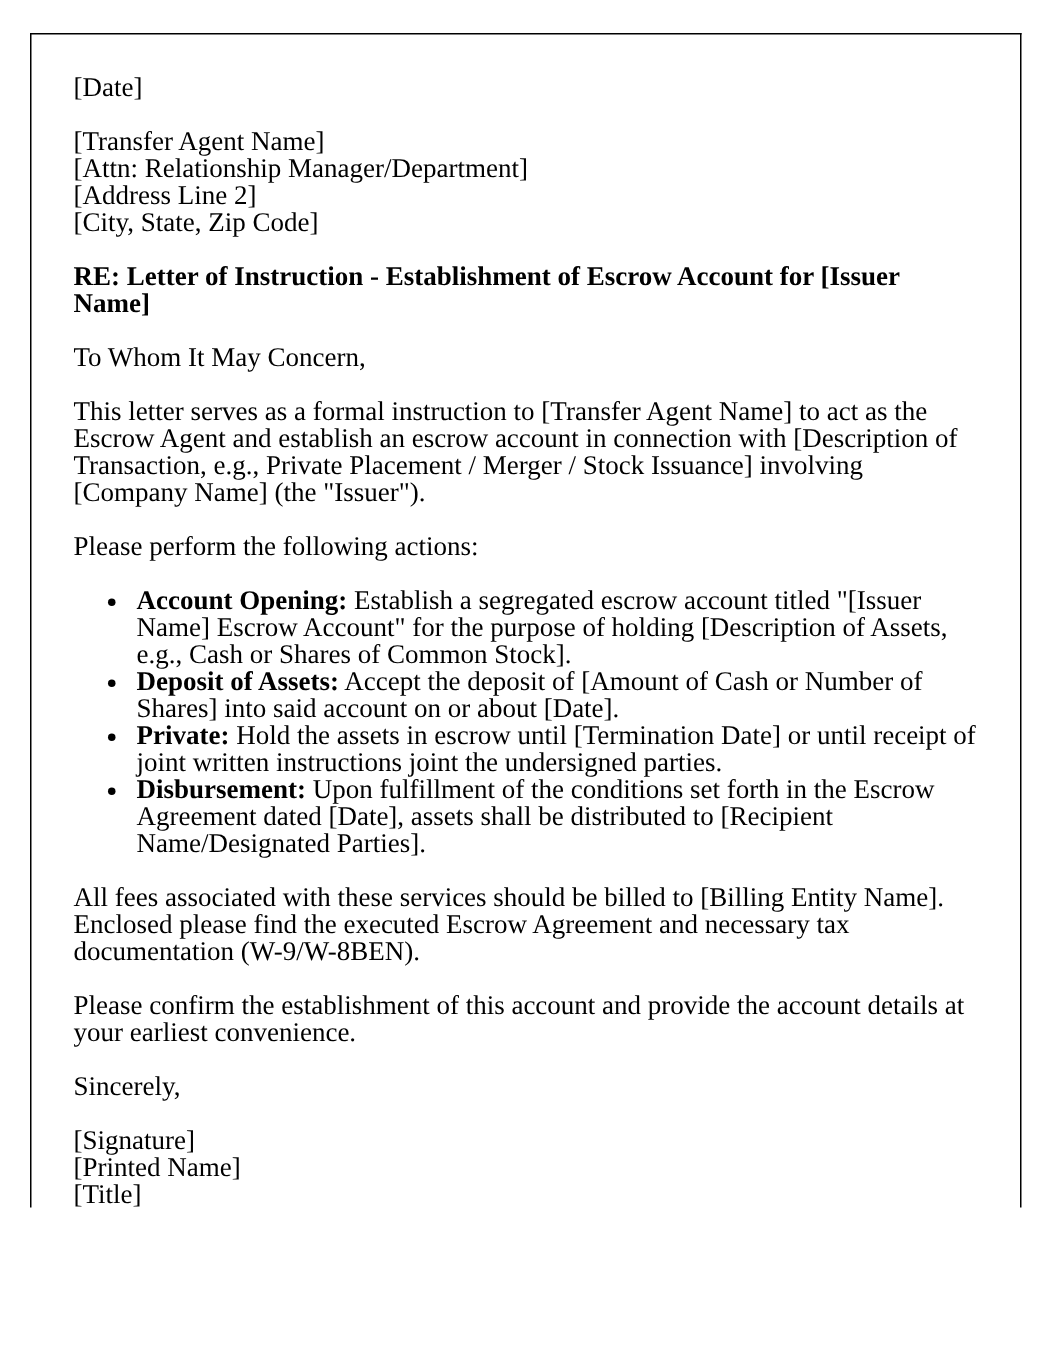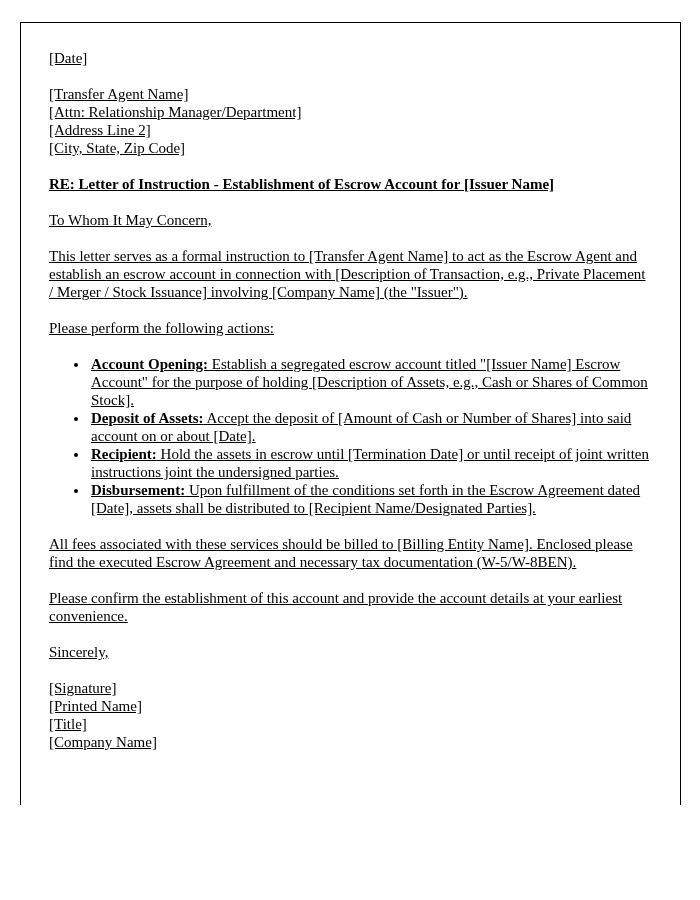--- a/index.html
+++ b/index.html
@@ -23,23 +23,22 @@
     height: 783px;
     border-top: 1px solid #000;
     border-left: 1px solid #000;
     border-right: 1px solid #000;
     border-bottom: none;
     background: #ffffff;
     overflow: hidden;
   }
   .letter {
     padding: 26px 28px 0 28px;
-    font-size: 15px;
+    font-size: 18px;
     line-height: 18px;
-    text-decoration: underline;
   }
   .line {
     margin: 0;
   }
   .para {
     margin: 0 0 18px 0;
   }
   .block {
     margin: 0 0 18px 0;
   }
@@ -83,28 +82,28 @@
     <p class="para">Please perform the following actions:</p>
 
     <ul class="actions">
       <li>
         <strong>Account Opening:</strong><span> Establish a segregated escrow account titled "[Issuer Name] Escrow Account" for the purpose of holding [Description of Assets, e.g., Cash or Shares of Common Stock].</span>
       </li>
       <li>
         <strong>Deposit of Assets:</strong><span> Accept the deposit of [Amount of Cash or Number of Shares] into said account on or about [Date].</span>
       </li>
       <li>
-        <strong>Recipient:</strong><span> Hold the assets in escrow until [Termination Date] or until receipt of joint written instructions joint the undersigned parties.</span>
+        <strong>Private:</strong><span> Hold the assets in escrow until [Termination Date] or until receipt of joint written instructions joint the undersigned parties.</span>
       </li>
       <li>
         <strong>Disbursement:</strong><span> Upon fulfillment of the conditions set forth in the Escrow Agreement dated [Date], assets shall be distributed to [Recipient Name/Designated Parties].</span>
       </li>
     </ul>
 
-    <p class="para">All fees associated with these services should be billed to [Billing Entity Name]. Enclosed please find the executed Escrow Agreement and necessary tax documentation (W-5/W-8BEN).</p>
+    <p class="para">All fees associated with these services should be billed to [Billing Entity Name]. Enclosed please find the executed Escrow Agreement and necessary tax documentation (W-9/W-8BEN).</p>
 
     <p class="para">Please confirm the establishment of this account and provide the account details at your earliest convenience.</p>
 
     <p class="para">Sincerely,</p>
 
     <div class="sig-block">
       <p class="line">[Signature]</p>
       <p class="line">[Printed Name]</p>
       <p class="line">[Title]</p>
       <p class="line">[Company Name]</p>

